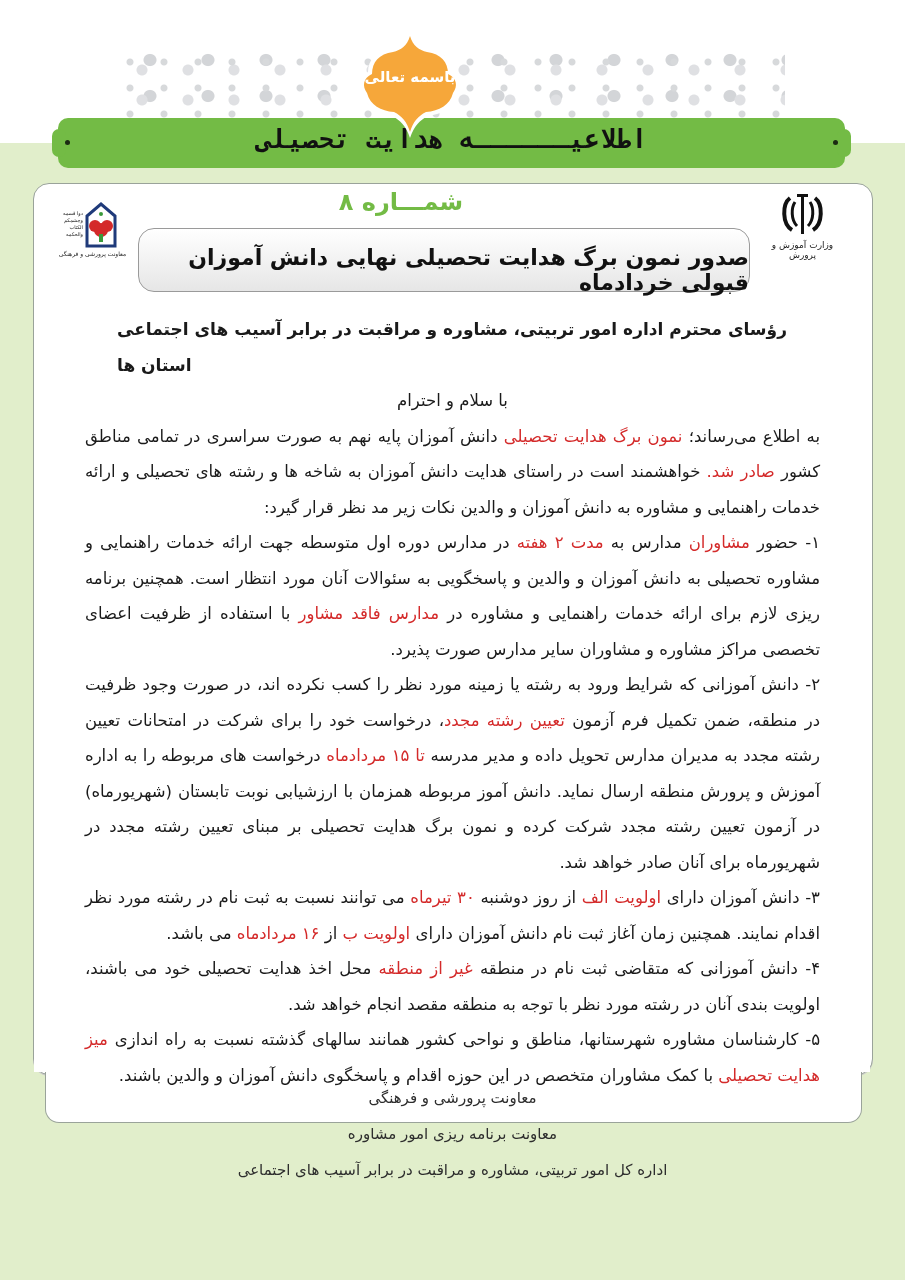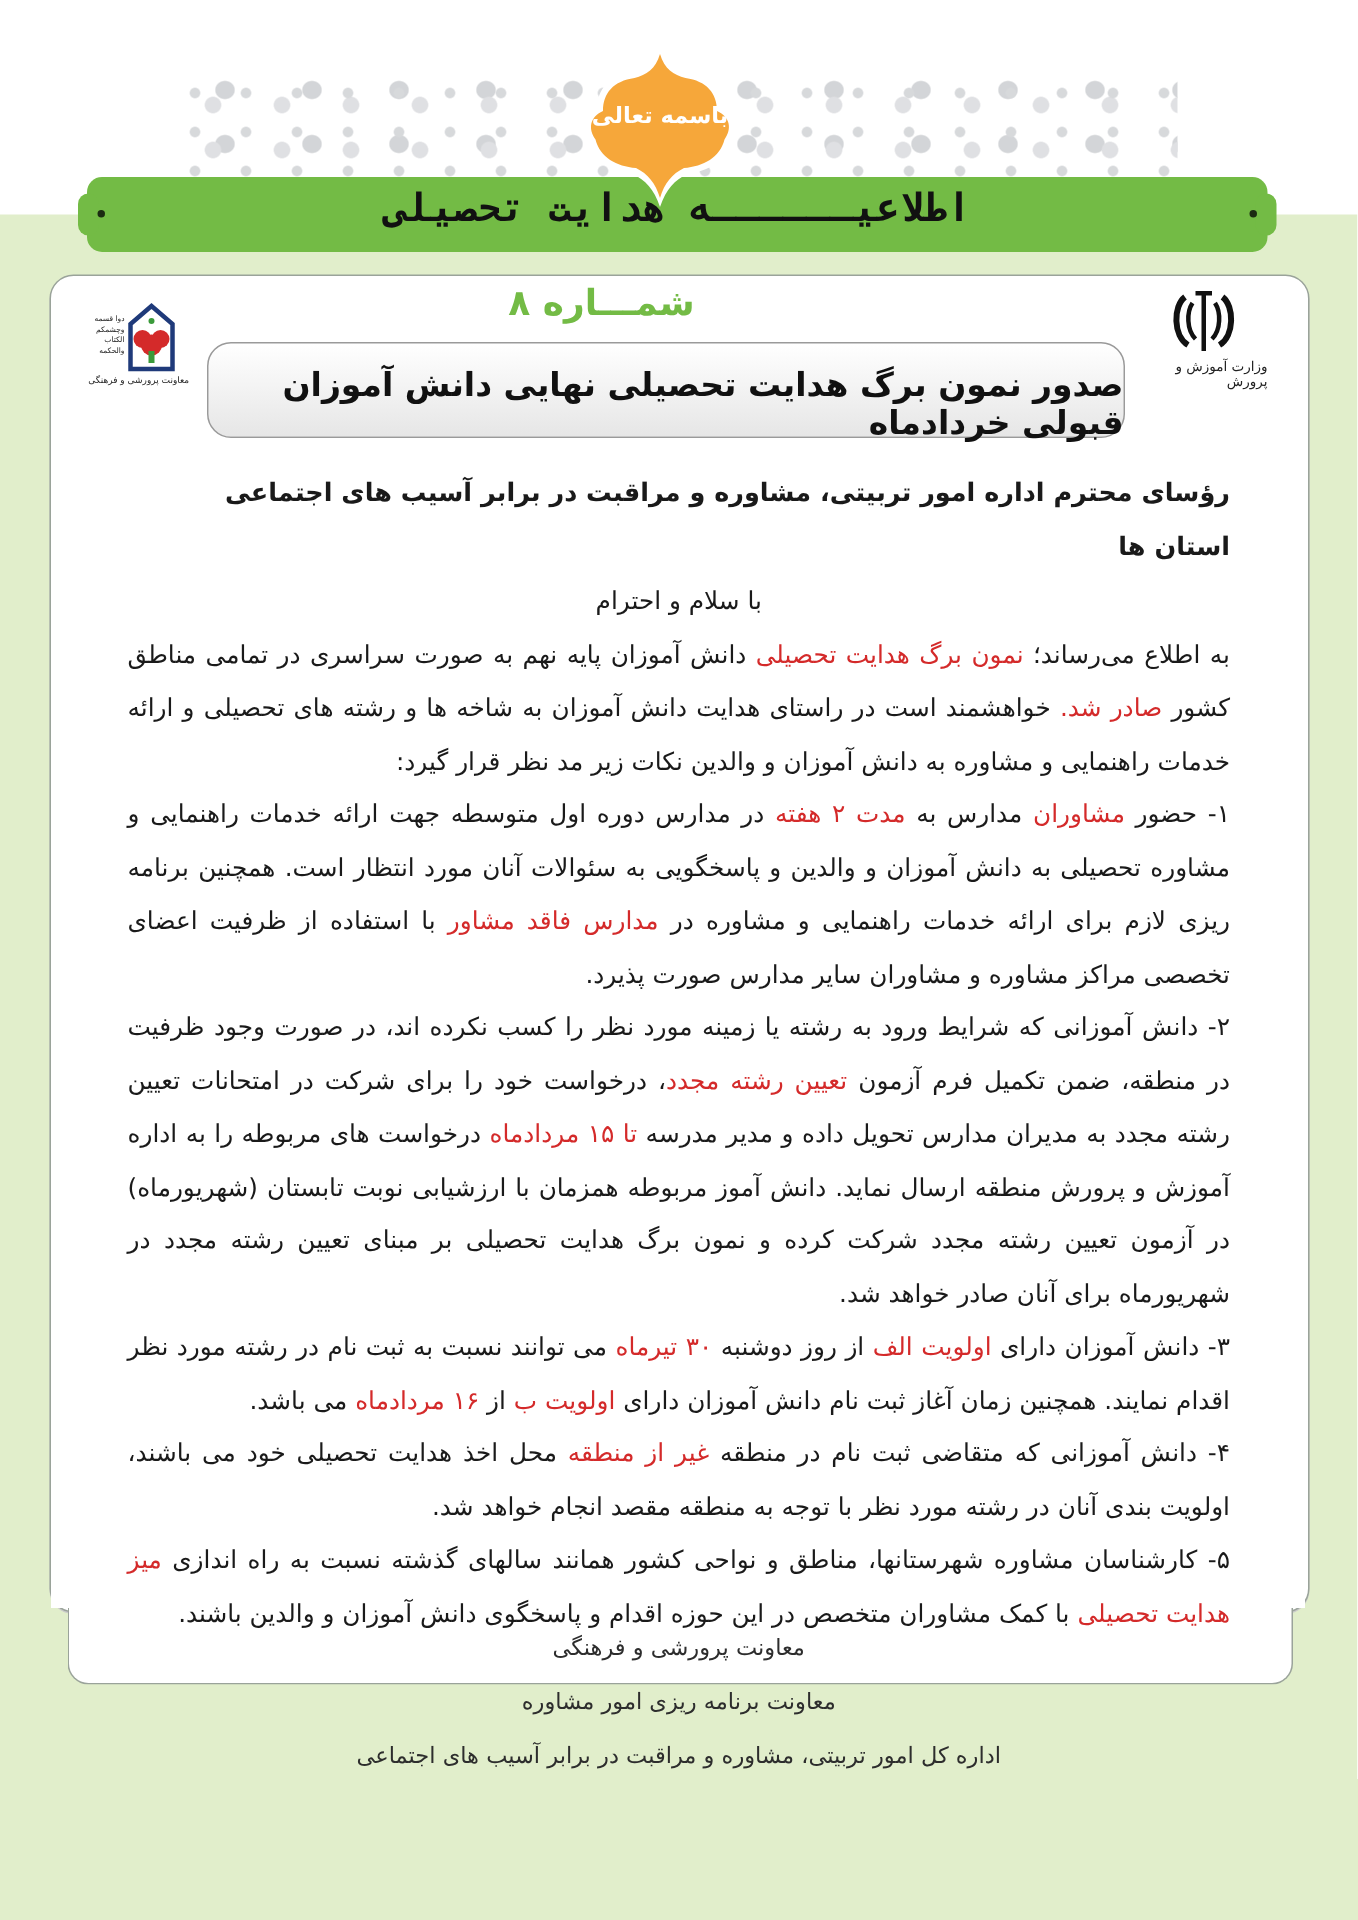--- a/index.html
+++ b/index.html
@@ -33,21 +33,21 @@
     position: absolute; top: 22px; width: 5px; height: 5px; border-radius: 50%; background: #1b2b12;
   }
   .banner .dot.l { left: 7px; }
   .banner .dot.r { right: 7px; }
   .banner-title {
     position: absolute; left: 0; right: 0; top: 6px; text-align: center;
     font-family: Liberation Mono, monospace; font-weight: bold; font-size: 26px; color: #111;
     direction: rtl;
   }
   .medallion {
-    position: absolute; left: 384px; top: 28px; width: 112px; height: 104px;
+    position: absolute; left: 354px; top: 28px; width: 112px; height: 104px;
   }
   .medallion svg { position: absolute; left: 0; top: 0; }
   .medallion-text {
     position: absolute; left: 0; right: 0; top: 40px; text-align: center;
     color: #fff; font-weight: bold; font-size: 15px; direction: rtl;
   }
   .card {
     position: absolute; left: 33px; top: 183px; width: 838px; height: 890px;
     background: #fff; border: 1.5px solid #9aa39a; border-radius: 16px;
     box-shadow: 0 1px 0 #c9c9c9;
@@ -67,36 +67,36 @@
     position: absolute; left: 138px; top: 228px; width: 610px; height: 62px;
     background: linear-gradient(#ffffff, #e6e6e6);
     border: 1.5px solid #9a9a9a; border-radius: 16px;
   }
   .headline {
     position: absolute; left: 0; right: 0; top: 16px; 
     font-weight: bold; font-size: 22px; color: #111; direction: rtl;
   }
   .logo-right { position: absolute; left: 760px; top: 190px; width: 85px; height: 70px; }
   .logo-right-caption {
-    position: absolute; left: 0; right: 0; top: 50px; text-align: right; font-size: 9px; color: #222; direction: rtl;
+    position: absolute; left: 0; right: 0; top: 50px; text-align: center; font-size: 9px; color: #222; direction: rtl;
   }
   .logo-left { position: absolute; left: 55px; top: 200px; width: 75px; height: 70px; }
   .logo-left-caption {
     position: absolute; left: 0; width: 28px; top: 10px; font-size: 5px; line-height: 7px; color: #222; direction: rtl; text-align: right;
   }
   .logo-left-sub {
     position: absolute; left: 0; right: 0; top: 50px; font-size: 6px; color: #222; direction: rtl; text-align: center;
   }
   .body {
     position: absolute; left: 85px; width: 735px; top: 312px;
     direction: rtl; text-align: justify; color: #1a1a1a;
     font-size: 16.5px; line-height: 35.5px;
   }
   .body p { margin: 0; }
-  .body .addressee { font-weight: bold; font-size: 17px; text-align: right; margin-left: 32px; }
+  .body .addressee { font-weight: bold; font-size: 17px; text-align: left; margin-left: 32px; }
   .body .greeting { text-align: center; }
   .hl { color: #d42a2a; }
   .sign {
     position: absolute; left: 0; width: 905px; top: 1080px; text-align: center;
     direction: rtl; color: #2d2d2d; font-size: 15px; line-height: 36px;
   }
   .sign div { margin: 0; }
 </style>
 </head>
 <body>

